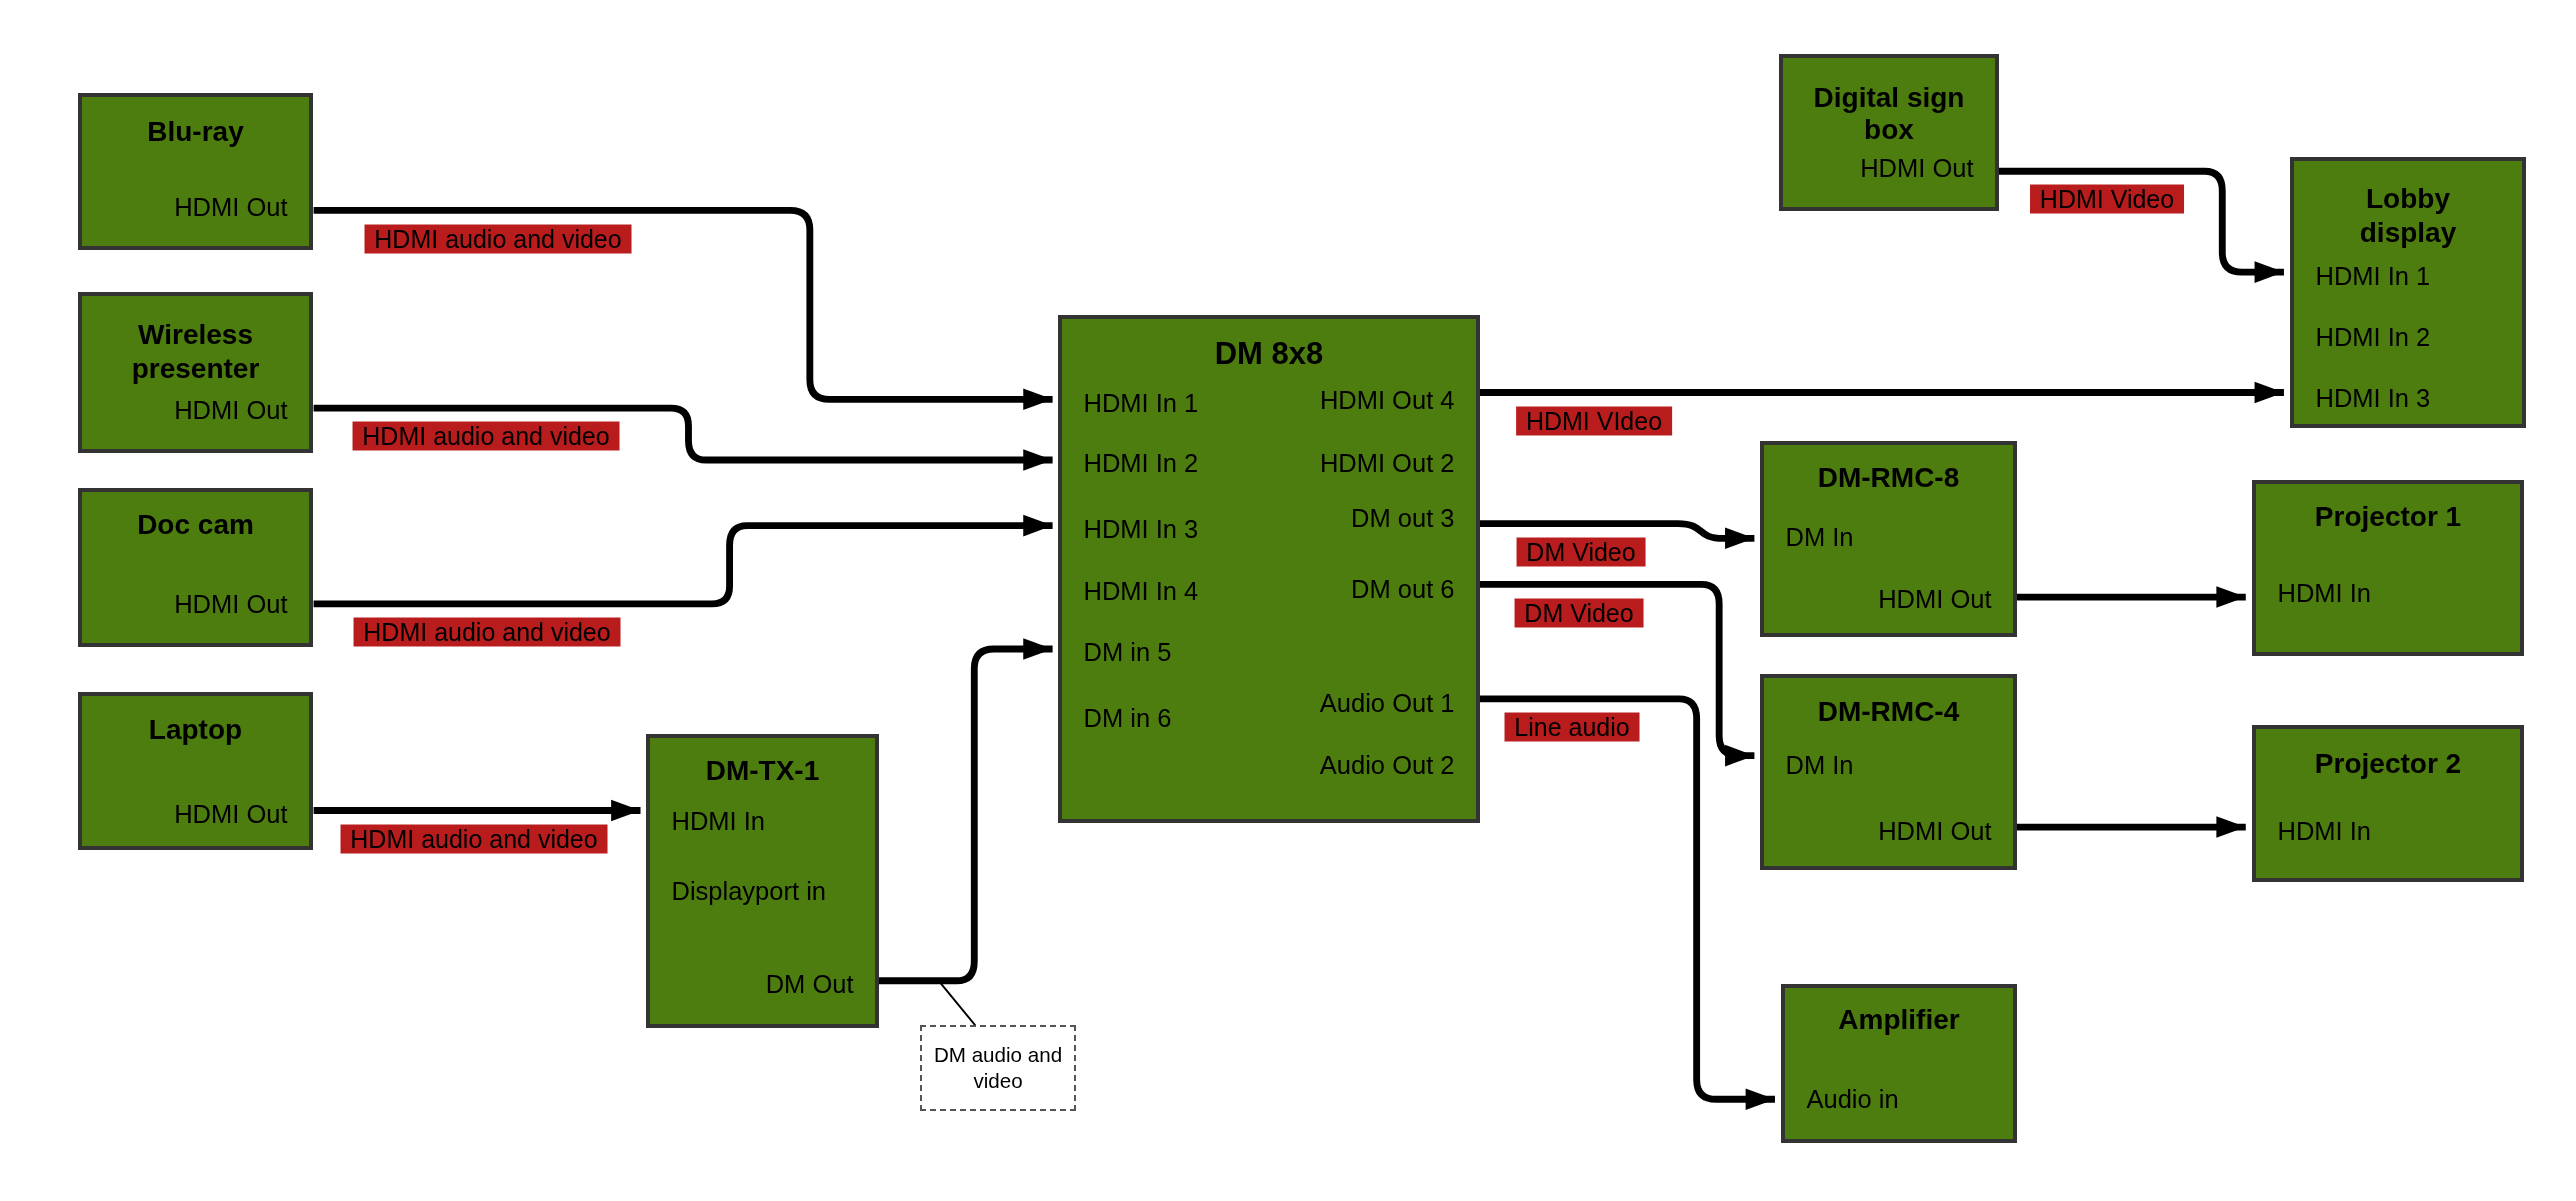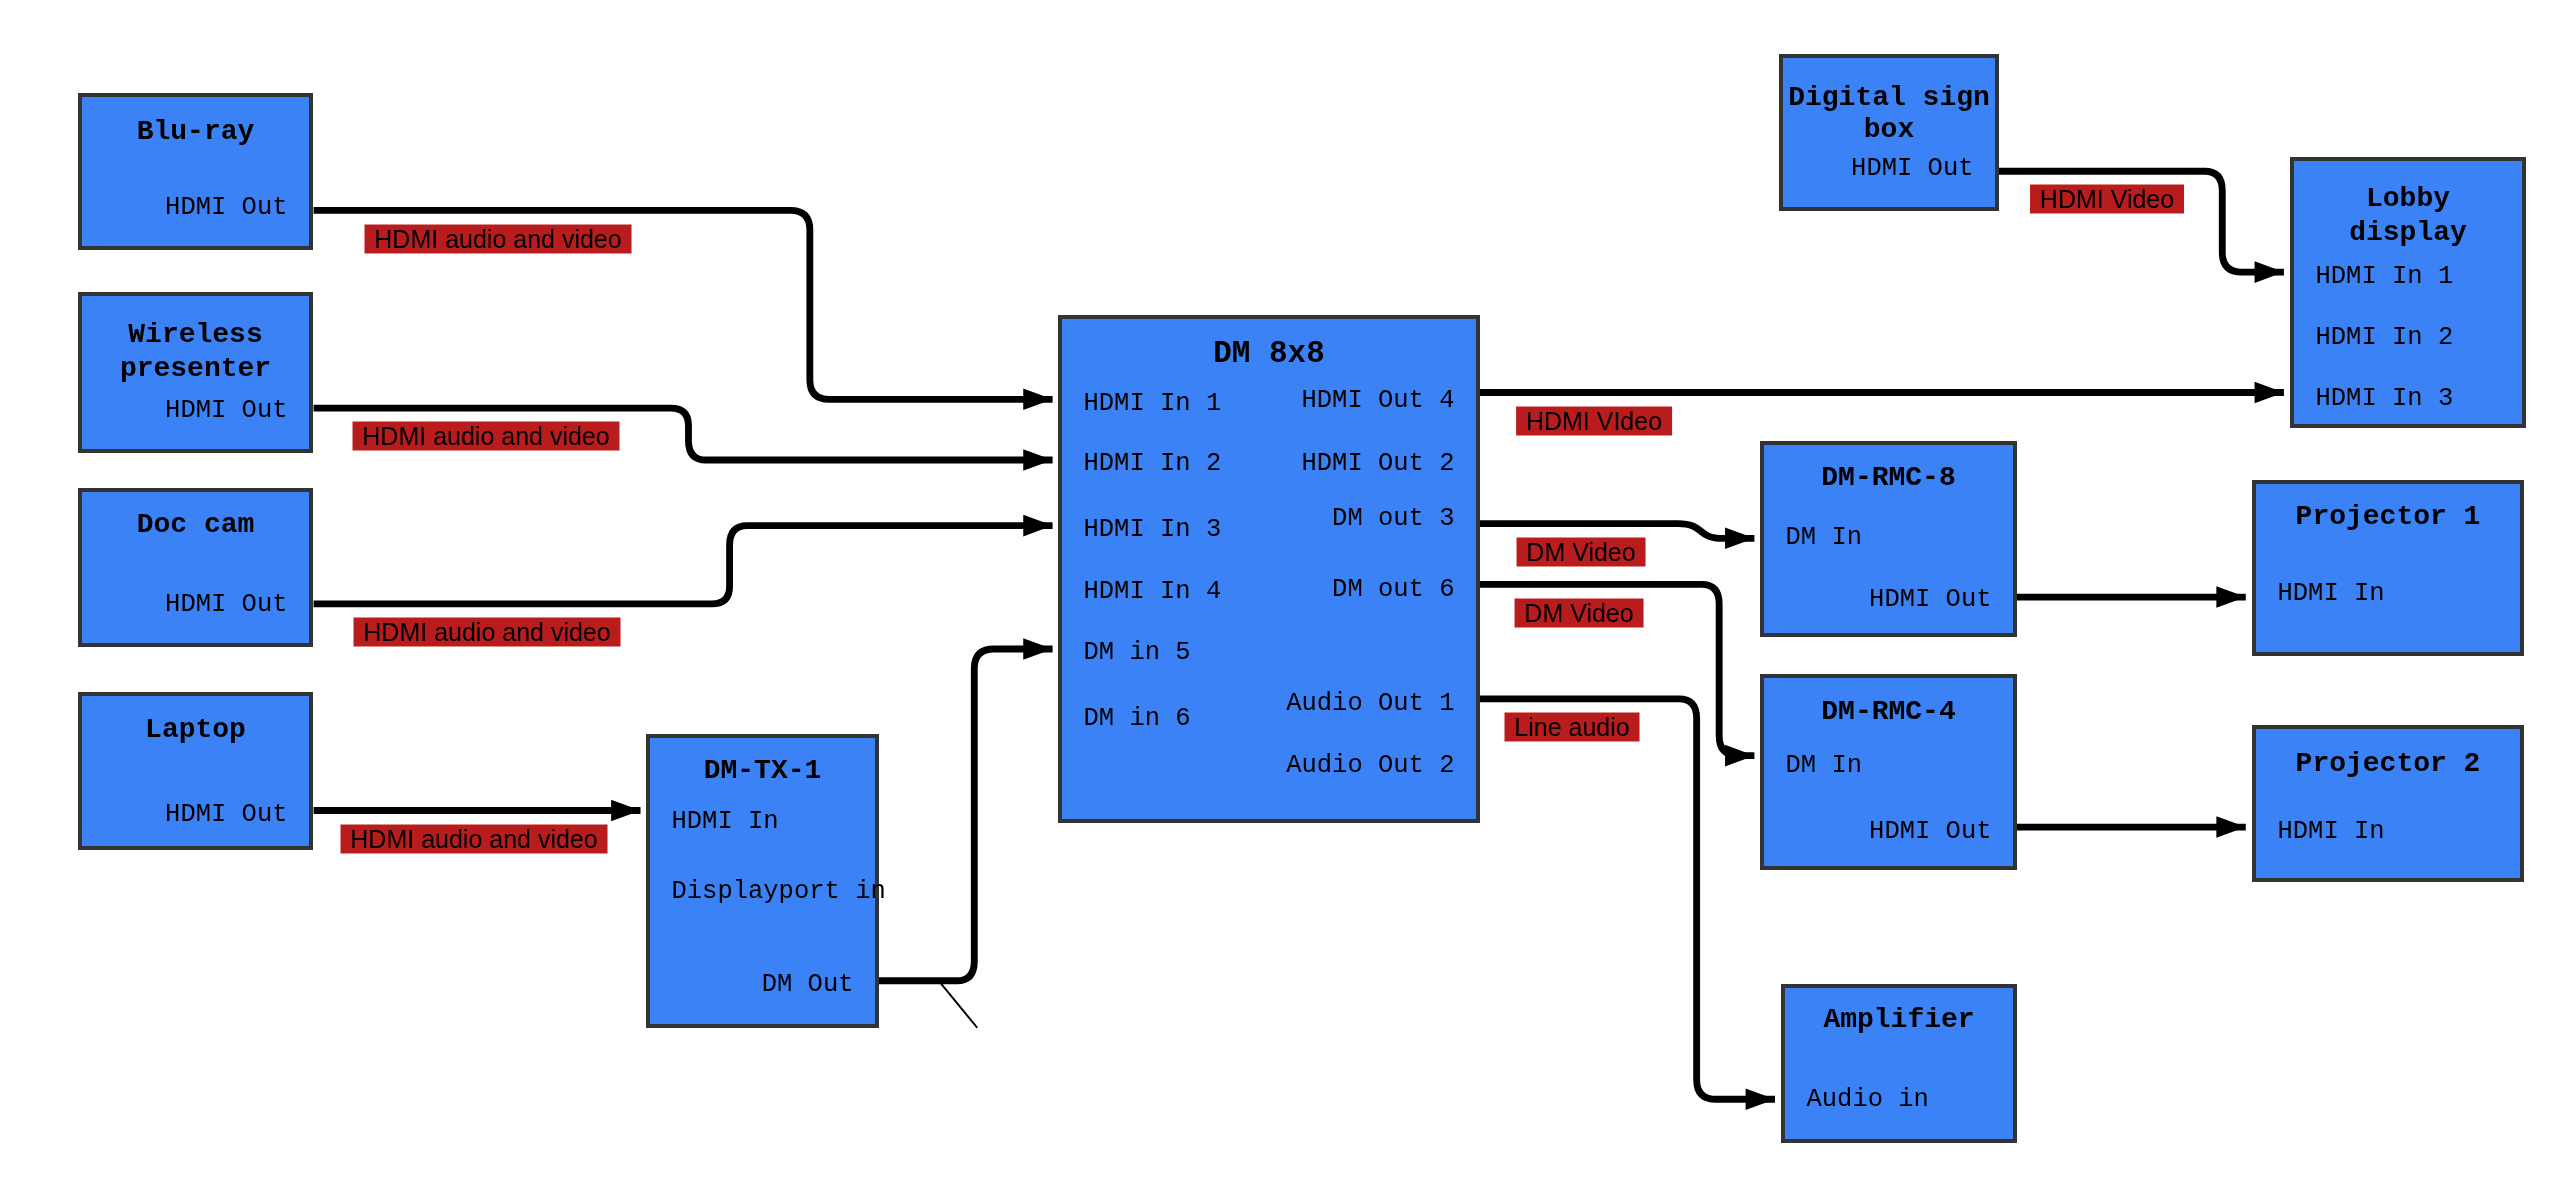--- a/index.html
+++ b/index.html
@@ -2,22 +2,22 @@
 <html><head>
 <meta charset="utf-8">
 <style>
   html,body{margin:0;padding:0;background:#fff;}
   .canvas{
     position:relative;width:2576px;height:1201px;background:#ffffff;
     font-family:"Liberation Sans", sans-serif;color:#000;overflow:hidden;
   }
   .wires{position:absolute;left:0;top:0;z-index:1;}
   .node{
-    position:absolute;background:#3b82f6;border:4.9px solid #333333;
-    box-sizing:border-box;z-index:2;font-family:Liberation Mono, monospace;
+    position:absolute;background:#4d7c0f;border:4.9px solid #333333;
+    box-sizing:border-box;z-index:2;
   }
   .ttl{
     position:absolute;left:0;right:0;text-align:center;font-weight:bold;
     font-size:28px;line-height:35px;white-space:nowrap;
   }
   .big .ttl{font-size:31px;line-height:37px;}
   .port{position:absolute;font-size:25.5px;line-height:31px;white-space:nowrap;}
   .pl{left:21.5px;}
   .pr{right:21.5px;text-align:right;}
   .elabel{
@@ -136,20 +136,24 @@
   <div class="node" style="left:2252px;top:725px;width:272px;height:157px">
     <div class="ttl" style="top:16.6px">Projector 2</div>
     <div class="port pl" style="top:87px">HDMI In</div>
   </div>
 
   <div class="node" style="left:1781px;top:984px;width:236px;height:159px">
     <div class="ttl" style="top:13.7px">Amplifier</div>
     <div class="port pl" style="top:96px">Audio in</div>
   </div>
 
+  <div class="note" style="left:920px;top:1025px;width:152px;height:82px">
+    <span>DM audio and</span>
+    <span>video</span>
+  </div>
 
   <div class="elabel" style="left:498px;top:211px">HDMI audio and video</div>
   <div class="elabel" style="left:486px;top:408px">HDMI audio and video</div>
   <div class="elabel" style="left:487px;top:604px">HDMI audio and video</div>
   <div class="elabel" style="left:474px;top:811px">HDMI audio and video</div>
   <div class="elabel" style="left:1594px;top:393px">HDMI VIdeo</div>
   <div class="elabel" style="left:1581px;top:524px">DM Video</div>
   <div class="elabel" style="left:1579px;top:585px">DM Video</div>
   <div class="elabel" style="left:1572px;top:699px">Line audio</div>
   <div class="elabel" style="left:2107px;top:171px">HDMI Video</div>

